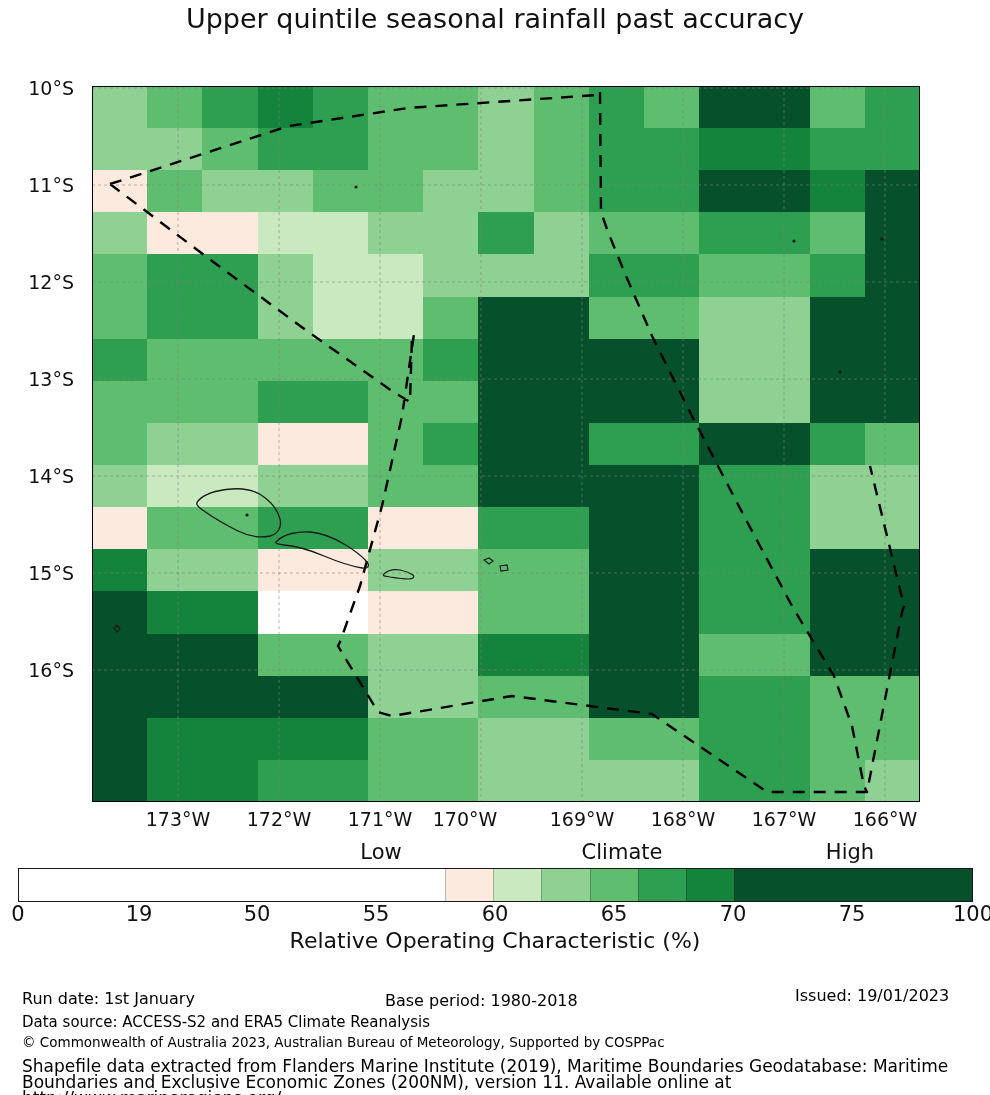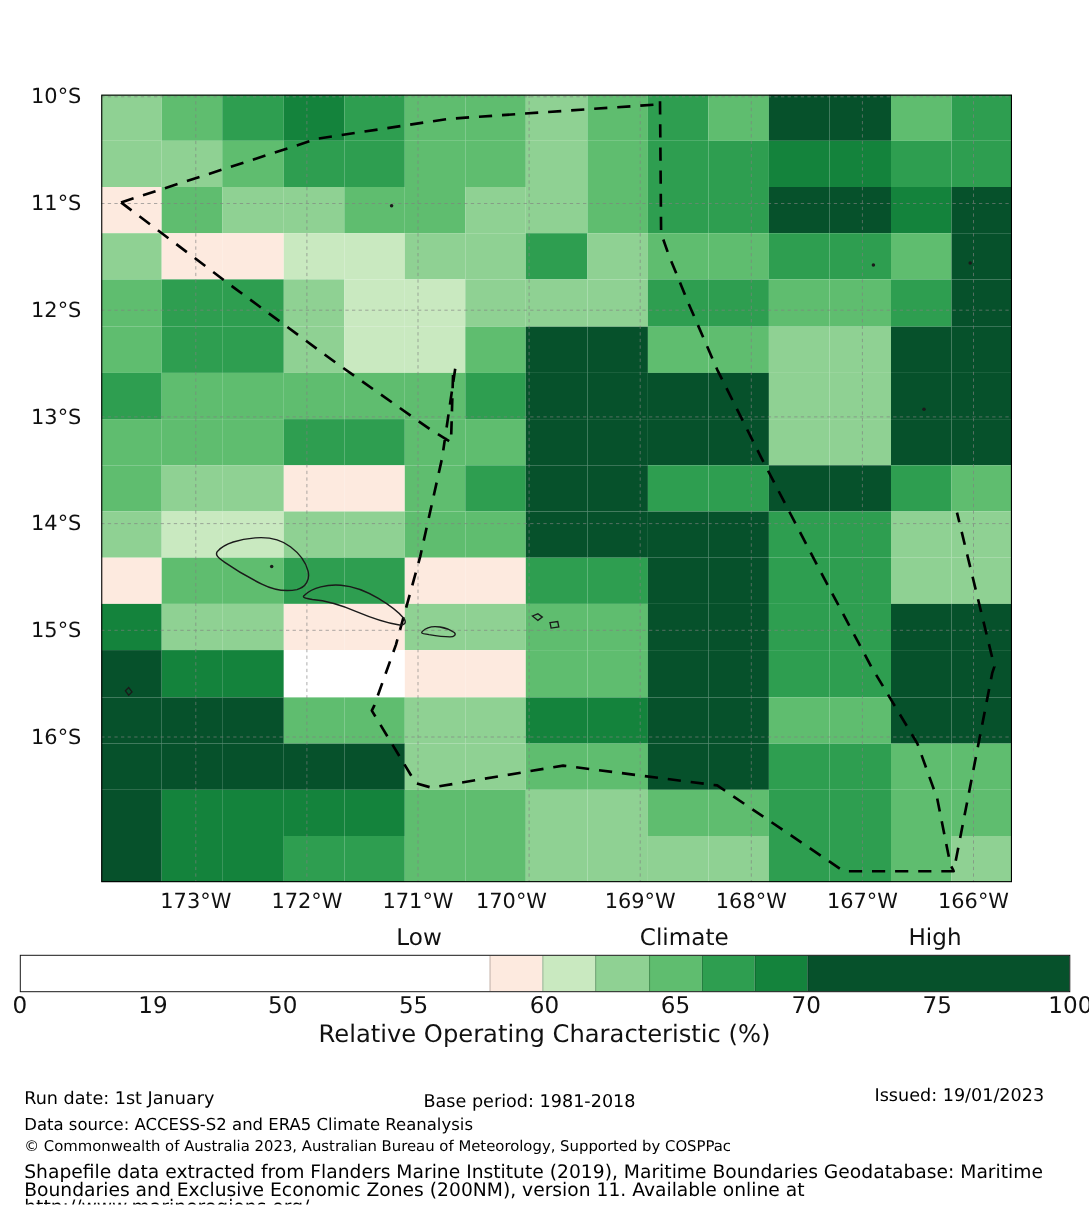--- a/index.html
+++ b/index.html
@@ -44,20 +44,21 @@
   #f-issued{position:absolute;left:795px;top:986px;font-size:16px;}
   #f-src{position:absolute;left:22px;top:1013px;font-size:15px;}
   #f-cc{position:absolute;left:22px;top:1034px;font-size:13.5px;}
   #f-shape{position:absolute;left:22px;top:1058px;width:950px;
            font-size:17px;line-height:16px;}
 </style>
 </head>
 <body>
 
 <div id="title">
+  <div>Upper quintile seasonal rainfall past accuracy</div>
 </div>
 
 <div id="plot">
   <div id="cellgrid">
       <div style="background: rgb(143, 209, 147);"></div>
       <div style="background: rgb(95, 189, 111);"></div>
       <div style="background: rgb(46, 158, 80);"></div>
       <div style="background: rgb(20, 131, 60);"></div>
       <div style="background: rgb(46, 158, 80);"></div>
       <div style="background: rgb(95, 189, 111);"></div>
@@ -406,17 +407,17 @@
 <div class="cbtick" style="left:336px">55</div>
 <div class="cbtick" style="left:455px">60</div>
 <div class="cbtick" style="left:574px">65</div>
 <div class="cbtick" style="left:693px">70</div>
 <div class="cbtick" style="left:812px">75</div>
 <div class="cbtick" style="left:933px">100</div>
 
 <div id="cbtitle">Relative Operating Characteristic (%)</div>
 
 <div id="f-run">Run date: 1st January</div>
-<div id="f-base">Base period: 1981-2018</div>
+<div id="f-base">Base period: 1980-2018</div>
 <div id="f-issued">Issued: 19/01/2023</div>
 <div id="f-src">Data source: ACCESS-S2 and ERA5 Climate Reanalysis</div>
 <div id="f-cc">© Commonwealth of Australia 2023, Australian Bureau of Meteorology, Supported by COSPPac</div>
 <div id="f-shape">Shapefile data extracted from Flanders Marine Institute (2019), Maritime Boundaries Geodatabase: Maritime Boundaries and Exclusive Economic Zones (200NM), version 11. Available online at http://www.marineregions.org/.</div>
 
 </body></html>

